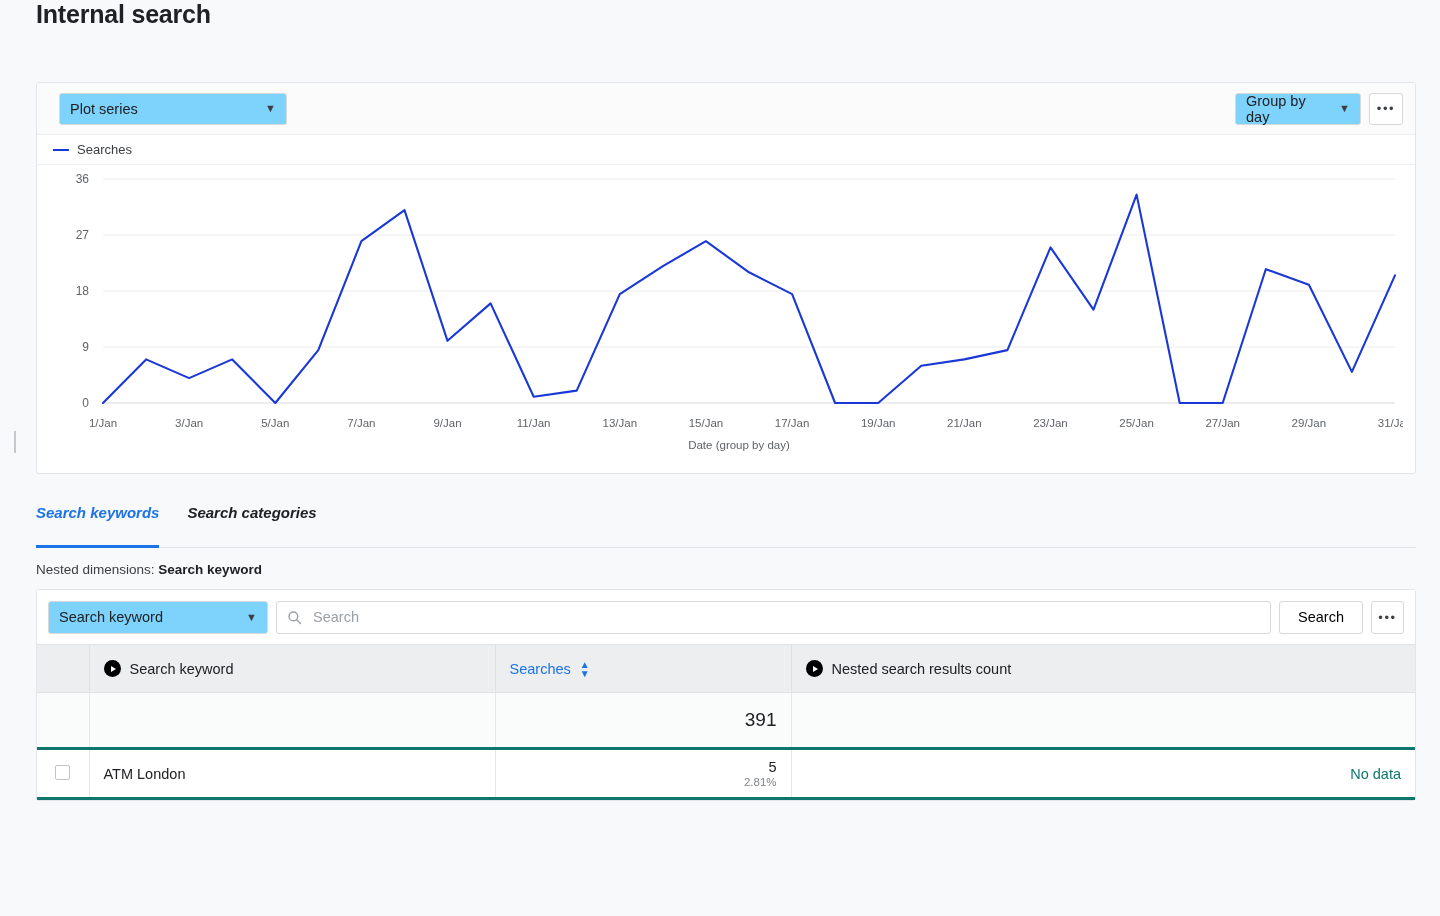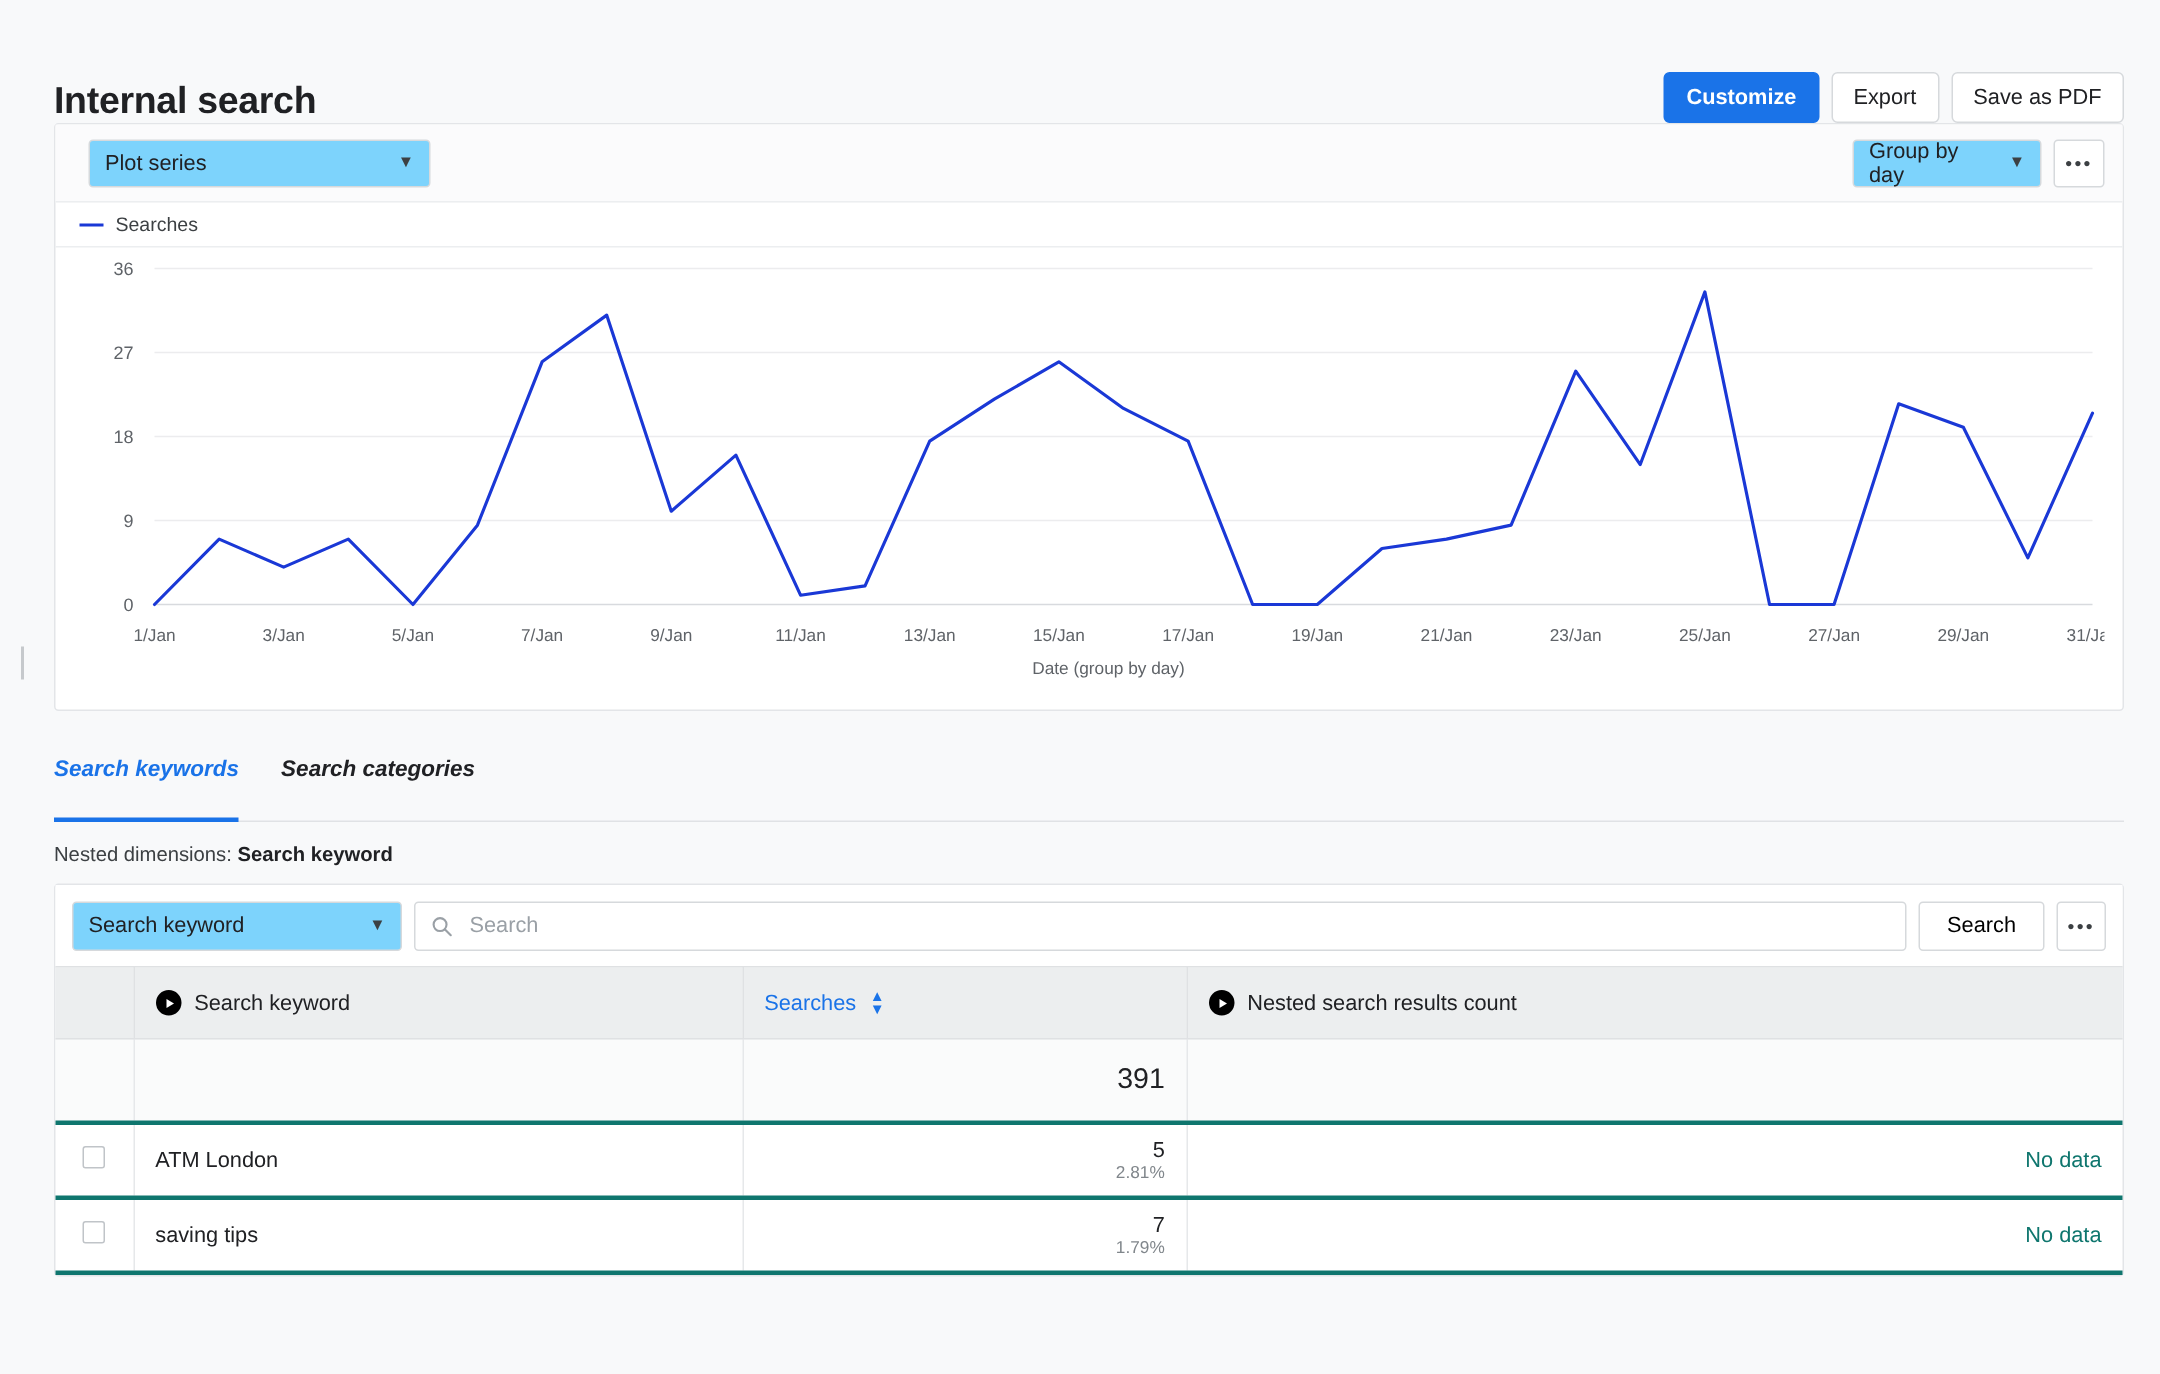--- a/index.html
+++ b/index.html
@@ -10,23 +10,24 @@
     background: #f8f9fa;
     font-family: "Liberation Sans", sans-serif;
     color: #202124;
     overflow: hidden;
   }
 
   
   .page-header {
     height: 82px;
     display: flex;
-    align-items: flex-end;
+    align-items: flex-start;
     padding: 0 24px 0 36px;
     background: #f8f9fa;
+    flex-direction: column;
   }
   .page-title {
     font-size: 25px;
     font-weight: bold;
     letter-spacing: -0.2px;
     color: #202124;
     margin: 0;
   }
   .header-actions {
     margin-left: auto;
@@ -285,25 +286,20 @@
     width: 2px;
     height: 22px;
     background: #c6c9cc;
   }
 </style>
 </head>
 <body>
 
 <div class="page-header">
   <h1 class="page-title">Internal search</h1>
-  <div class="header-actions">
-    <button class="btn btn-primary">Customize</button>
-    <button class="btn">Export</button>
-    <button class="btn">Save as PDF</button>
-  </div>
 </div>
 
 <div class="chart-card">
 
   <div class="chart-toolbar">
     <div class="select-box" id="plot-series-select">
       <span class="sel-label">Plot series</span>
       <span class="chev">▼</span>
     </div>
     <div class="toolbar-right">
@@ -422,24 +418,15 @@
         </tr>
         <tr>
           <td class="c-check"><span class="chk"></span></td>
           <td class="c-keyword">ATM London</td>
           <td class="c-searches">
             <div>5</div>
             <div class="cell-pct">2.81%</div>
           </td>
           <td class="c-avg">No data</td>
         </tr>
-        <tr>
-          <td class="c-check"><span class="chk"></span></td>
-          <td class="c-keyword">saving tips</td>
-          <td class="c-searches">
-            <div>7</div>
-            <div class="cell-pct">1.79%</div>
-          </td>
-          <td class="c-avg">No data</td>
-        </tr>
       </tbody>
   </table>
 </div>
 
 </body></html>

